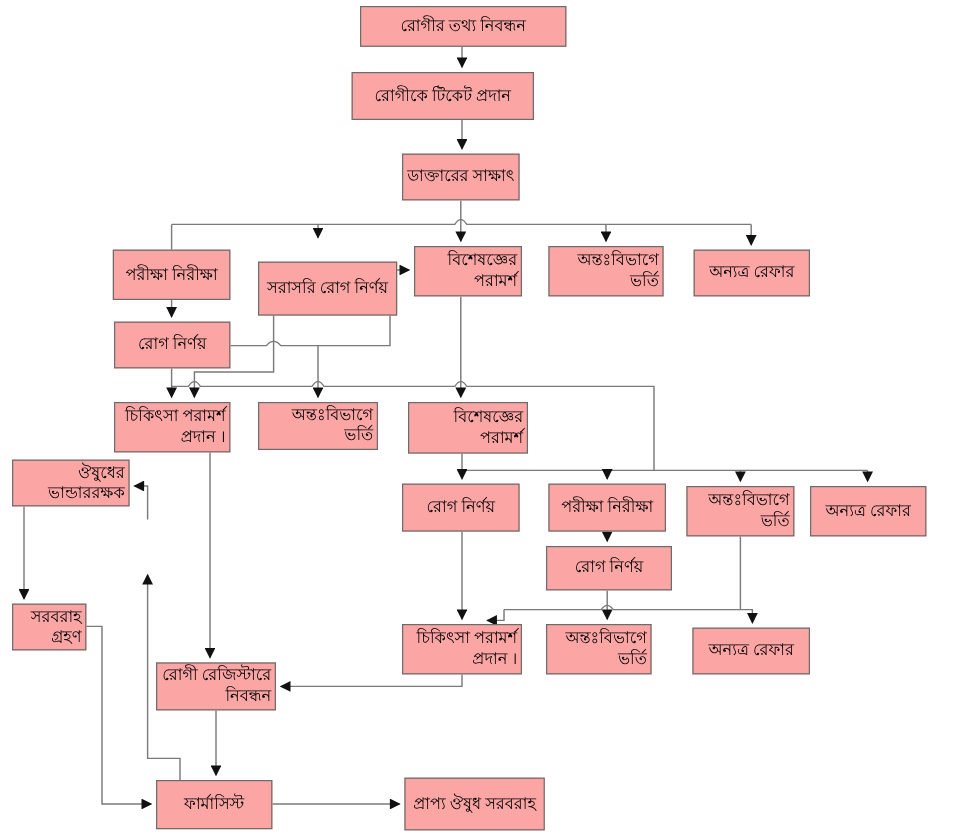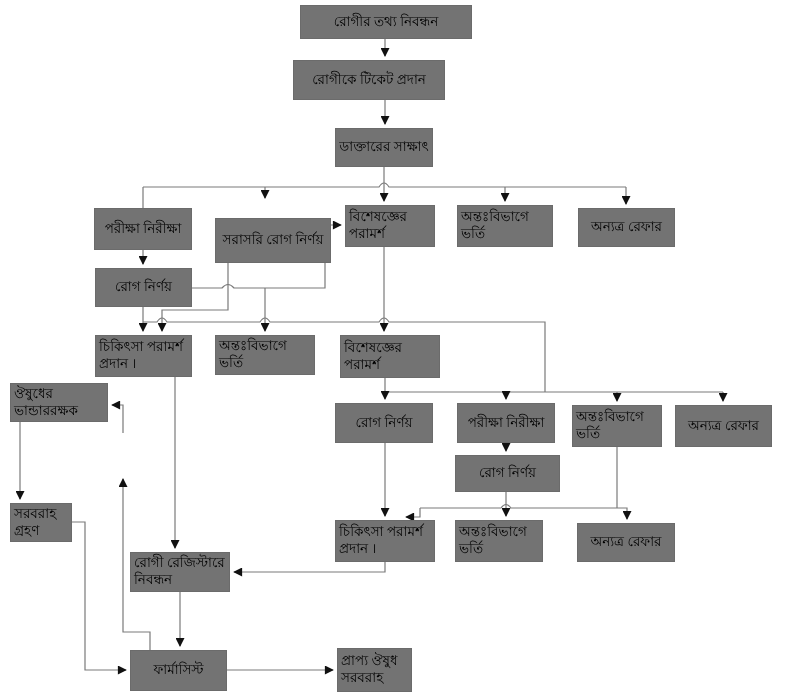--- a/index.html
+++ b/index.html
@@ -8,23 +8,23 @@
     width:799px;height:699px;
     background:#ffffff;
     font-family:"Liberation Serif","DejaVu Sans",serif;
     overflow:hidden;
   }
   .wires{position:absolute;left:0;top:0;z-index:1;}
   .node{
     position:absolute;
     box-sizing:border-box;
     border:1px solid #6b6b6b;
-    background:#737373;
+    background:#fca5a5;
     display:flex;align-items:center;justify-content:center;
-    text-align:left;
+    text-align:right;
     font-size:13.5px;line-height:1.25;color:#000;
     padding:1px 3px;
     z-index:2;
   }
 </style>
 </head>
 <body>
 
 <div class="stage">
 
@@ -114,15 +114,15 @@
   <div class="node" style="left:335px;top:520px;width:100px;height:42px">চিকিৎসা পরামর্শ প্রদান ।</div>
 
   <div class="node" style="left:455px;top:520px;width:88px;height:42px">অন্তঃবিভাগে ভর্তি</div>
 
   <div class="node" style="left:577px;top:523px;width:98px;height:39px">অন্যত্র রেফার</div>
 
   <div class="node" style="left:130px;top:650px;width:97px;height:41px">ফার্মাসিস্ট</div>
 
   <div class="node" style="left:130px;top:552px;width:100px;height:40px">রোগী রেজিস্টারে নিবন্ধন</div>
 
-  <div class="node" style="left:337px;top:648px;width:75px;height:44px">প্রাপ্য ঔষুধ সরবরাহ</div>
+  <div class="node" style="left:337px;top:648px;width:117px;height:44px">প্রাপ্য ঔষুধ সরবরাহ</div>
 
 </div>
 
 </body></html>

